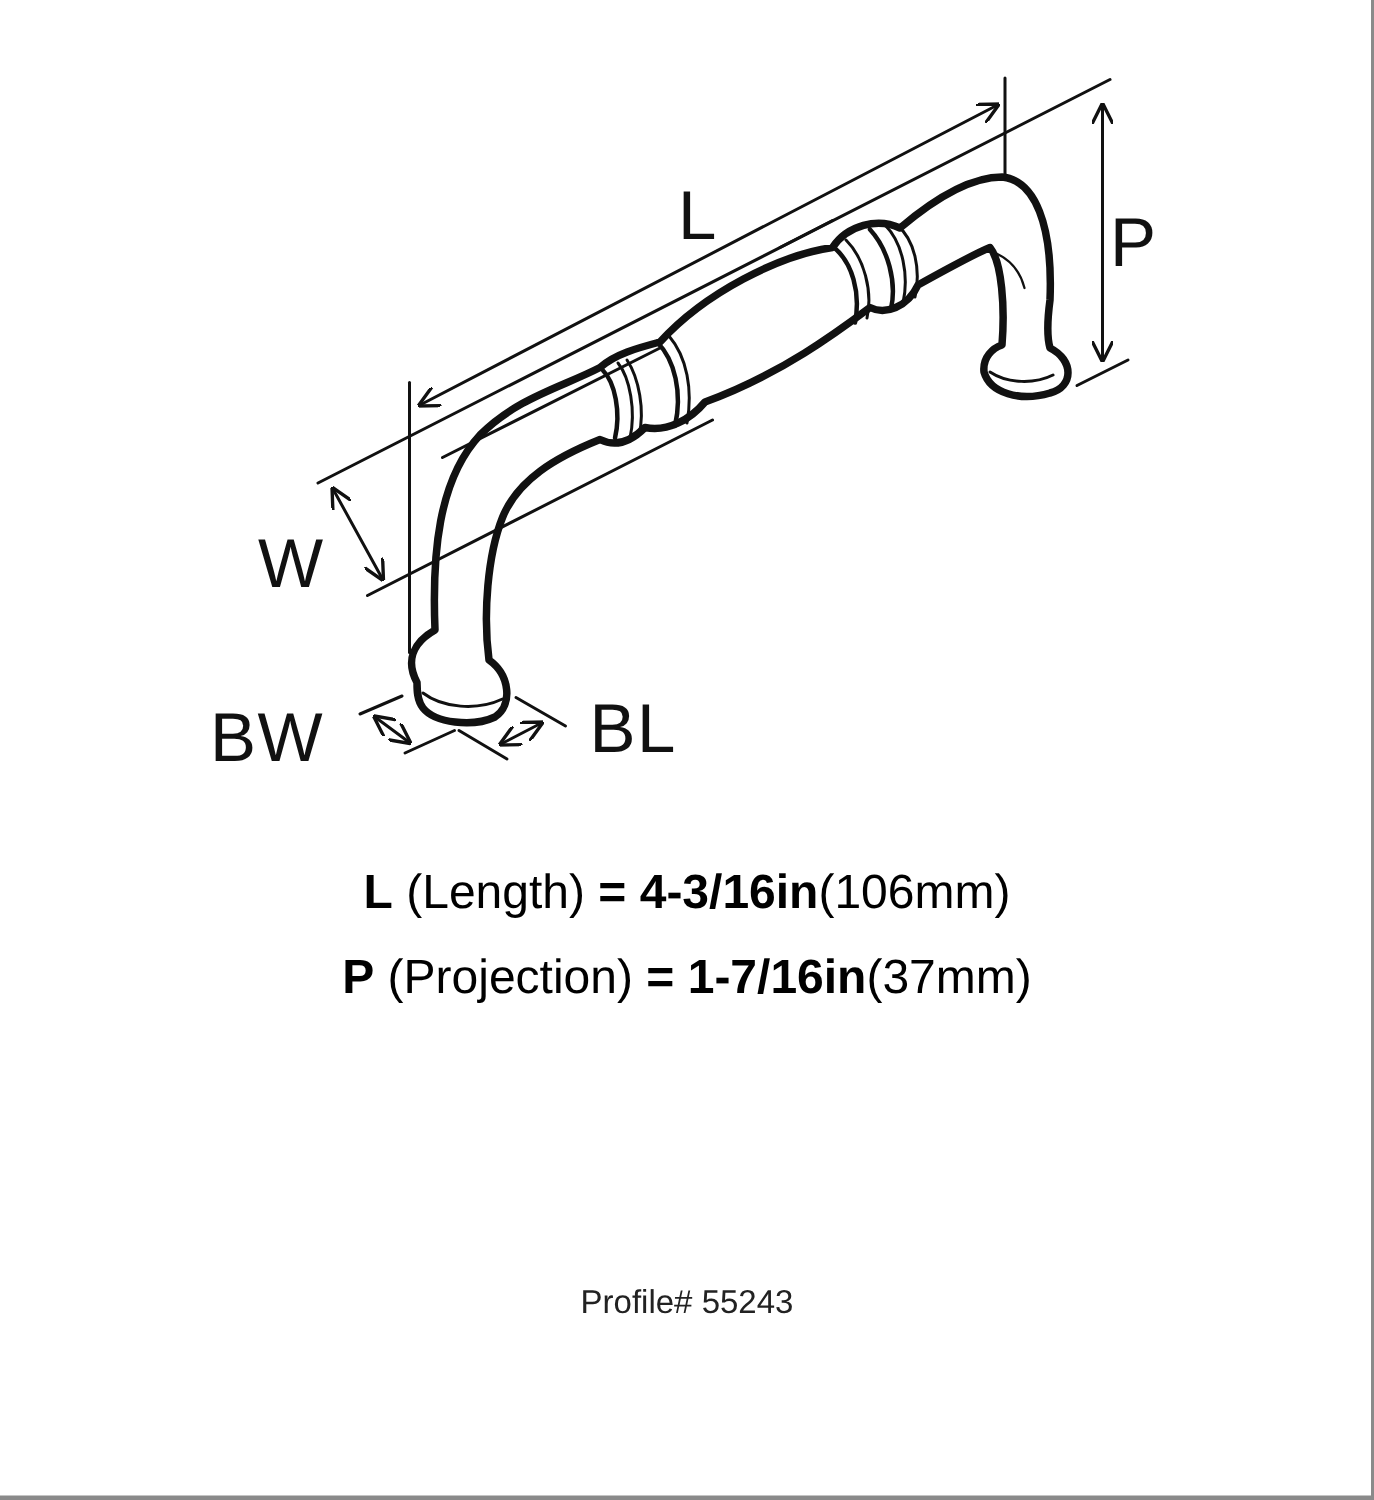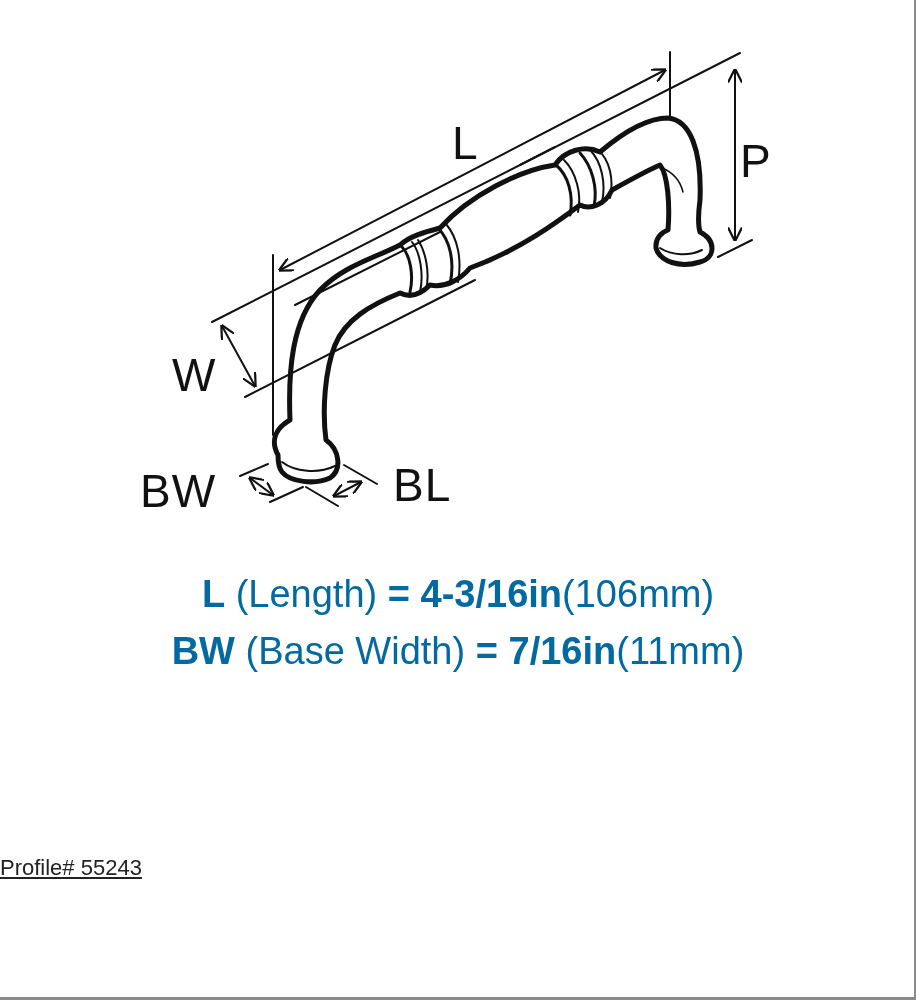--- a/index.html
+++ b/index.html
@@ -1,27 +1,27 @@
 <!DOCTYPE html>
 <html><head>
 <meta charset="utf-8">
 <style>
   html, body { margin:0; padding:0; background:#ffffff; }
   body { width:916px; height:1000px; position:relative; overflow:hidden; font-family:"Liberation Sans", "DejaVu Sans", sans-serif; color:#111; }
   .frame { position:absolute; left:0; top:0; width:914px; height:997px; border-right:2px solid #8a8a8a; border-bottom:3px solid #8a8a8a; box-sizing:content-box; }
   svg.drawing { position:absolute; left:0; top:0; }
   .dim-label { position:absolute; font-weight:400; font-size:46px; line-height:1; color:#111; letter-spacing:1px; }
   .specs { position:absolute; left:0; width:916px; top:566px; text-align:center; }
-  .spec-row { font-size:38px; line-height:57px; white-space:nowrap; color:#0369a1; }
+  .spec-row { font-size:32px; line-height:57px; white-space:nowrap; color:#000000; }
   .spec-row .abbr { font-weight:700; }
   .spec-row .name { font-weight:400; }
   .spec-row .eq { font-weight:700; }
   .spec-row .imp { font-weight:700; }
   .spec-row .met { font-weight:400; }
-  .profile { position:absolute; left:0; width:916px; top:855px; text-align:left; font-size:22px; color:#222;text-decoration:underline; }
+  .profile { position:absolute; left:0; width:916px; top:855px; text-align:center; font-size:22px; color:#222; }
 </style>
 </head>
 <body>
 
 <div class="frame"></div>
 
 <svg class="drawing" width="916" height="560" viewBox="0 0 916 560">
   <defs>
     <marker id="arr" viewBox="0 0 10 10" refX="9" refY="5" markerWidth="7" markerHeight="7" orient="auto-start-reverse">
       <path d="M0,0 L10,5 L0,10" fill="none" stroke="#111" stroke-width="1.6"></path>
@@ -85,20 +85,20 @@
 <div class="dim-label" style="left:393px; top:462px;">BL</div>
 
 <div class="specs">
   <div class="spec-row">
     <span class="abbr">L</span>
     <span class="name">(Length)</span>
     <span class="eq">=</span>
     <span class="imp">4-3/16in</span><span class="met">(106mm)</span>
   </div>
   <div class="spec-row">
-    <span class="abbr">BW</span>
-    <span class="name">(Base Width)</span>
+    <span class="abbr">P</span>
+    <span class="name">(Projection)</span>
     <span class="eq">=</span>
-    <span class="imp">7/16in</span><span class="met">(11mm)</span>
+    <span class="imp">1-7/16in</span><span class="met">(37mm)</span>
   </div>
 </div>
 
 <div class="profile">Profile# 55243</div>
 
 </body></html>

